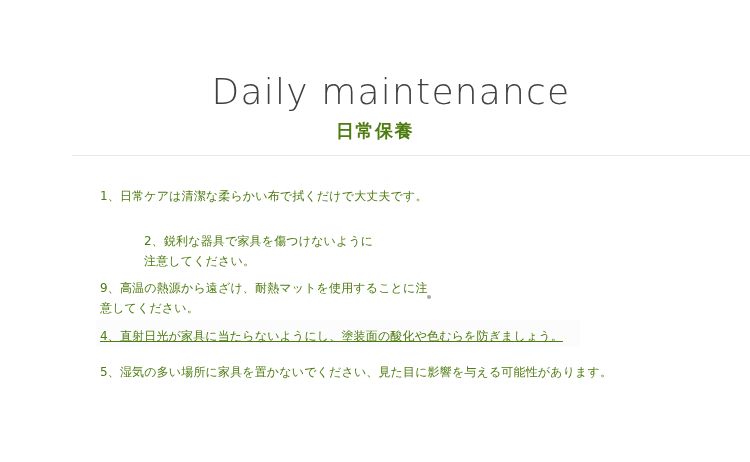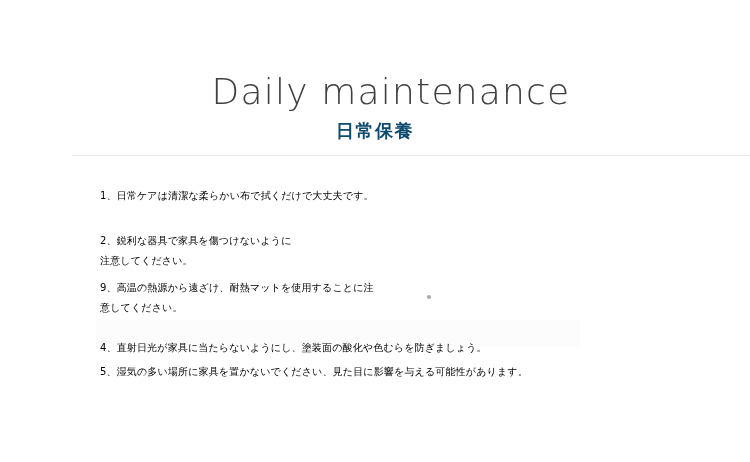--- a/index.html
+++ b/index.html
@@ -52,21 +52,21 @@
   .title-jp {
     position: absolute;
     left: 0;
     top: 103px;
     width: 750px;
     text-align: center;
     font-family: "DejaVu Sans", "Liberation Sans", sans-serif;
     font-size: 18px;
     font-weight: 700;
     letter-spacing: 1.5px;
-    color: #0c4a6e;
+    color: #4d7c0f;
     line-height: 26px;
     white-space: nowrap;
   }
 
   
   .divider {
     position: absolute;
     left: 72px;
     top: 155px;
     width: 678px;
@@ -81,33 +81,33 @@
     position: absolute;
     left: 100px;
     top: 186px;
     width: 600px;
   }
 
   .item {
     position: absolute;
     left: 0;
     font-family: "DejaVu Sans", "Liberation Sans", sans-serif;
-    font-size: 10px;
+    font-size: 12px;
     font-weight: 400;
-    color: #000000;
+    color: #4d7c0f;
     line-height: 20px;
     letter-spacing: 0.15px;
     white-space: pre-line;
     margin: 0;
   }
 
   .item-1 { top: 0px;   width: 560px; }
-  .item-2 { top: 45px;  width: 420px; }
+  .item-2 { top: 45px;  width: 420px; margin-left: 44px; }
   .item-3 { top: 92px;  width: 345px; }
-  .item-4 { top: 152px; width: 560px; }
+  .item-4 { top: 140px; width: 560px; text-decoration: underline; }
   .item-5 { top: 176px; width: 560px; }
 
   
   .highlight-band {
     position: absolute;
     left: 96px;
     top: 320px;
     width: 484px;
     height: 27px;
     background: #fcfcfd;

